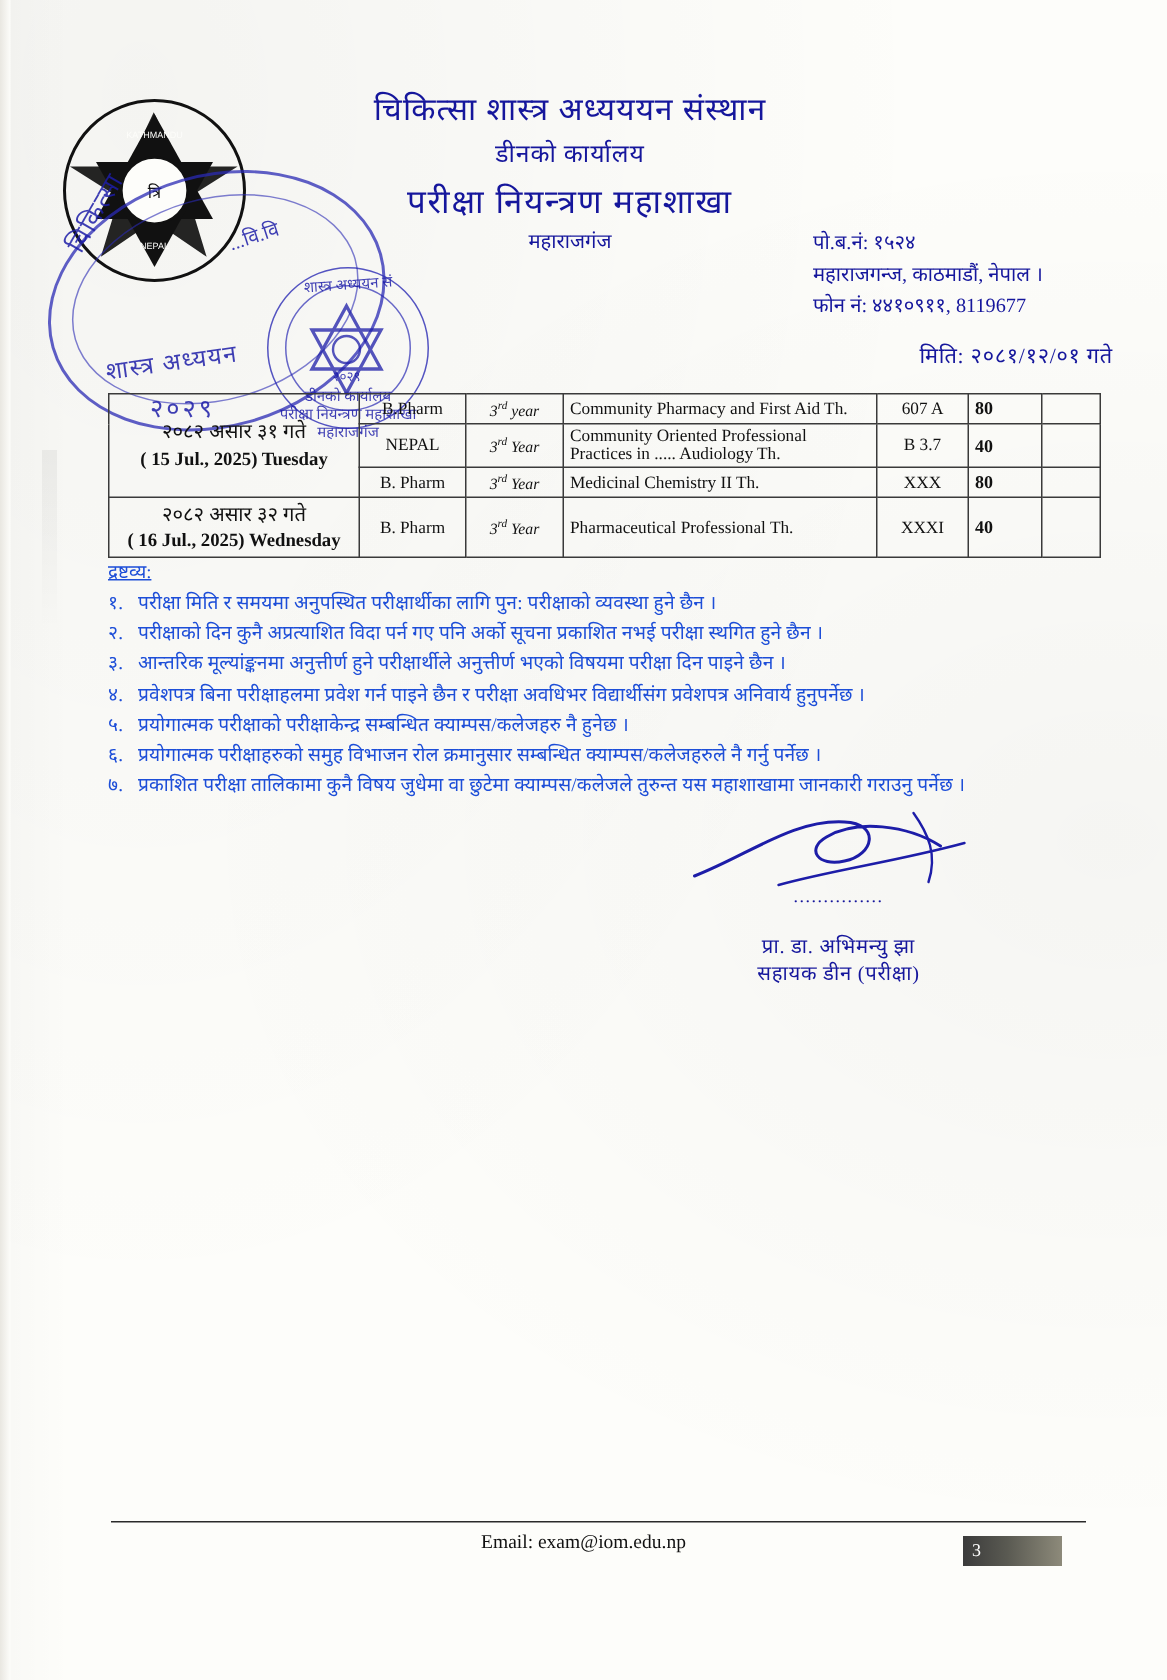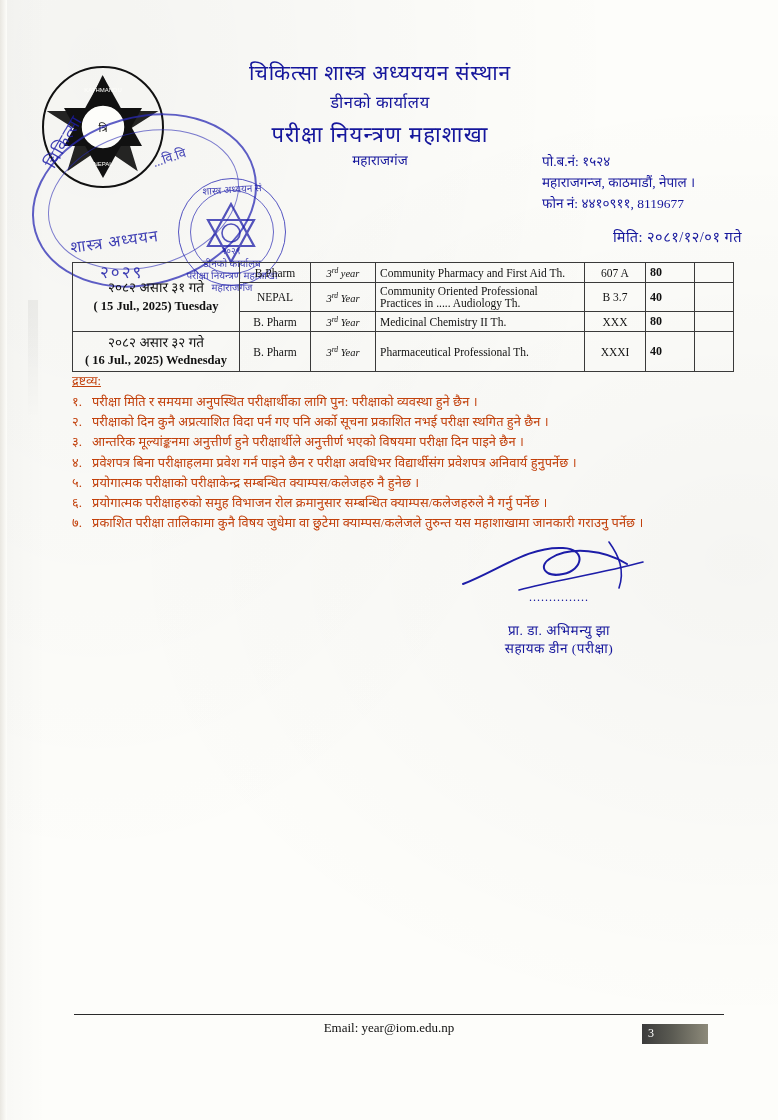--- a/index.html
+++ b/index.html
@@ -240,21 +240,21 @@
     font-size: 12px;
     font-weight: bold;
   }
   .c-blank { width: 30px; }
 
   
   .notes {
     position: absolute;
     left: 72px; top: 372px;
     width: 666px;
-    color: #c2410c;
+    color: #1d4ed8;
   }
   .notes-title {
     font-size: 12.5px;
     text-decoration: underline;
     margin-bottom: 3px;
   }
   .note-row {
     display: flex;
     font-size: 12.8px;
     line-height: 1.58;
@@ -468,17 +468,17 @@
                C112 6, 146 10, 168 24" fill="none" stroke="#1d1da8" stroke-width="2" stroke-linecap="round"></path>
       <path d="M60 50 C96 40, 140 34, 184 22" fill="none" stroke="#1d1da8" stroke-width="1.6" stroke-linecap="round"></path>
       <path d="M150 2 C160 16, 166 30, 160 48" fill="none" stroke="#1d1da8" stroke-width="1.6" stroke-linecap="round"></path>
     </svg>
     <div class="dots">...............</div>
     <div class="sign-name">प्रा. डा.  अभिमन्यु  झा</div>
     <div class="sign-post">सहायक  डीन  (परीक्षा)</div>
   </div>
 
   <div class="footer-rule"></div>
-  <div class="footer-email">Email: year@iom.edu.np</div>
+  <div class="footer-email">Email: exam@iom.edu.np</div>
   <div class="page-badge">
     <span>3</span>
   </div>
 </div>
 
 </body></html>

